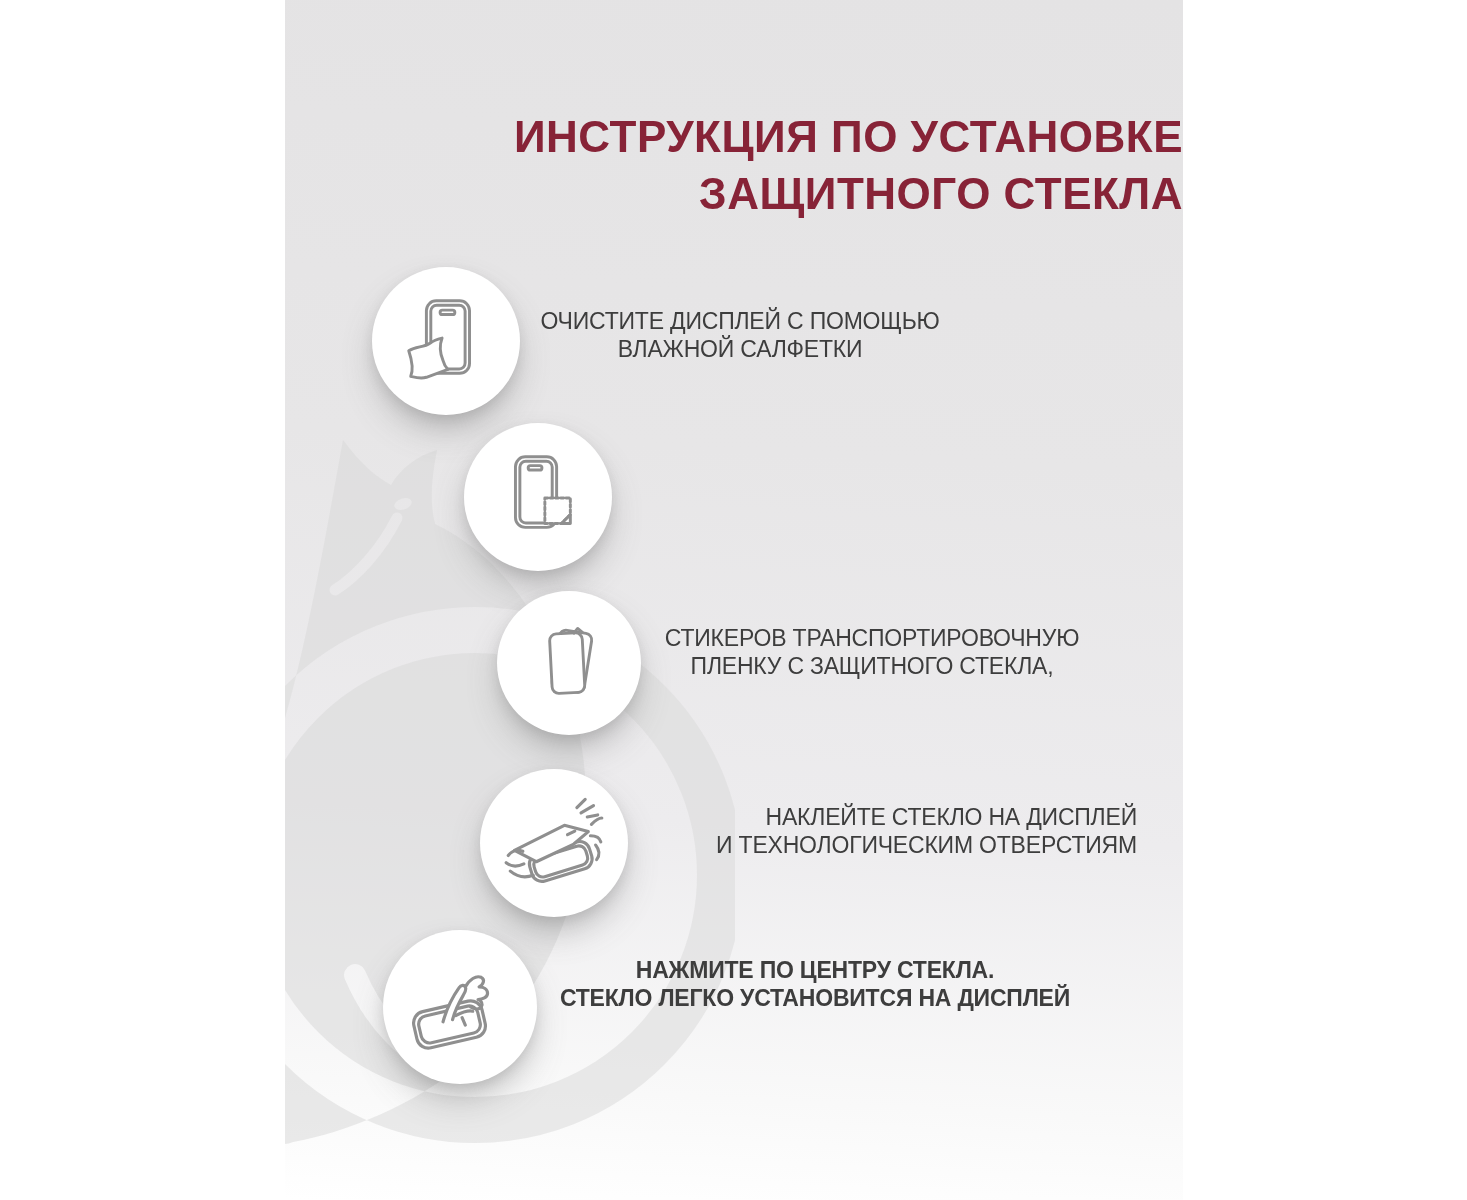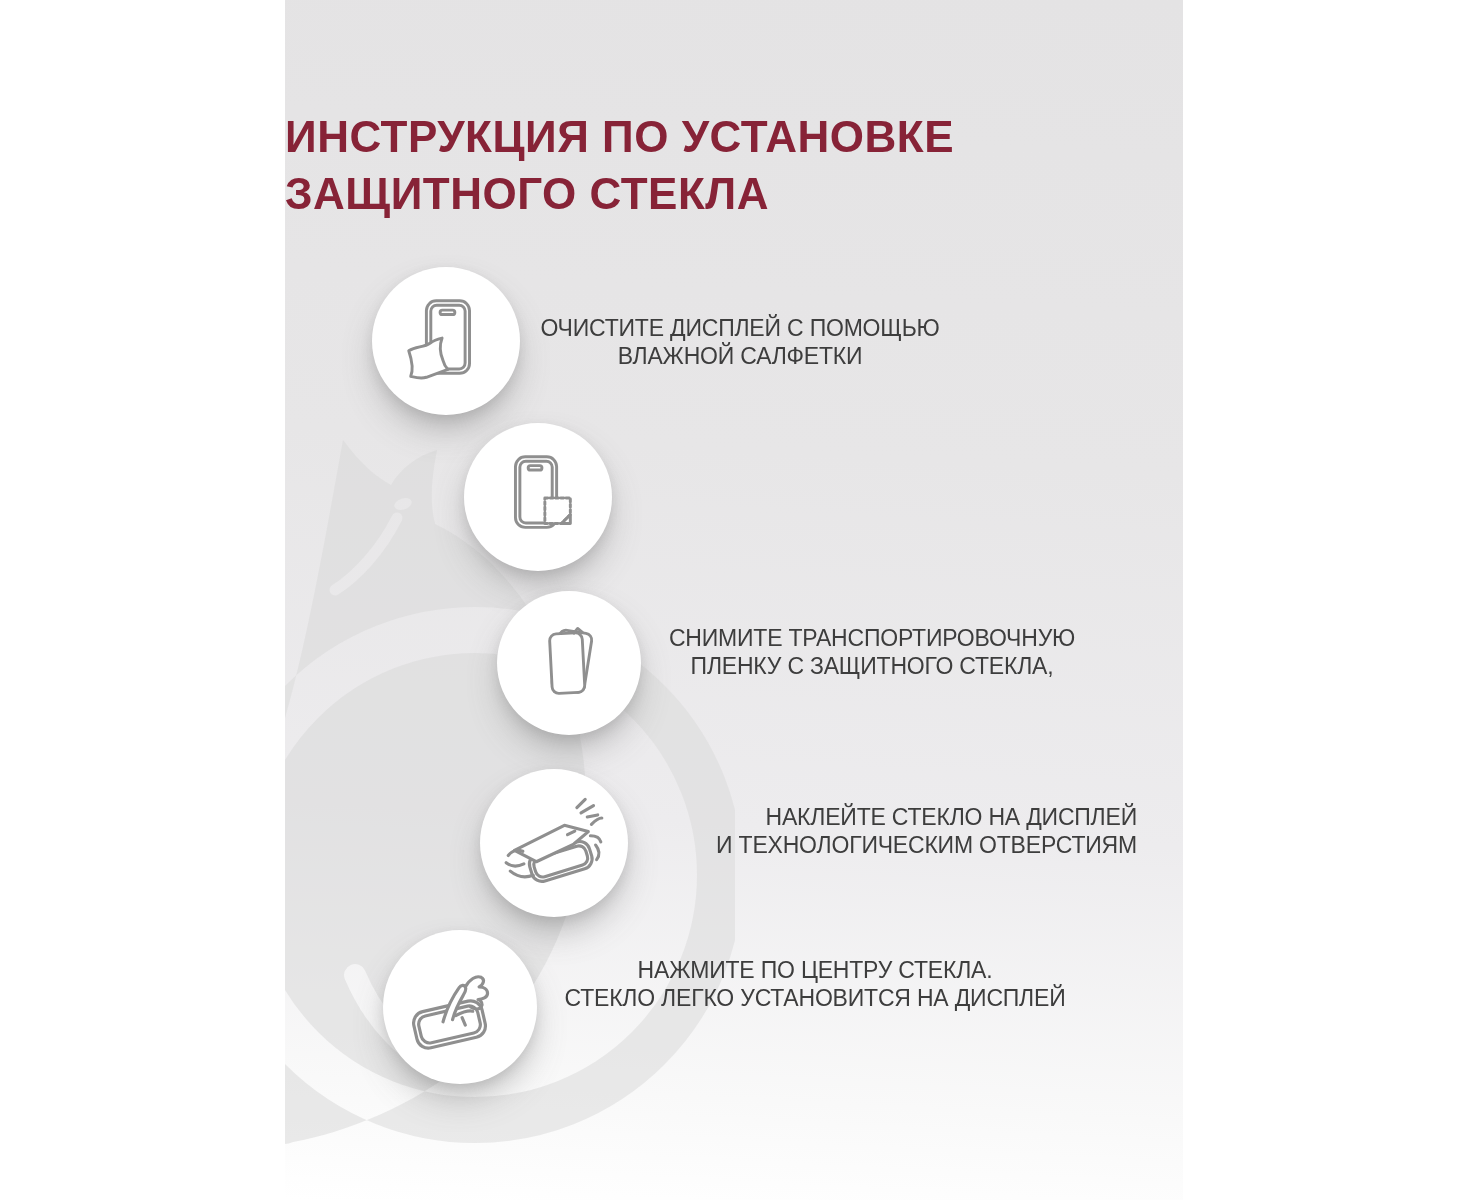--- a/index.html
+++ b/index.html
@@ -6,42 +6,42 @@
   .stage{
     position:relative;width:1467px;height:1200px;background:#ffffff;
     font-family:"Liberation Sans", sans-serif;overflow:hidden;
   }
   .panel{
     position:absolute;left:285px;top:0;width:898px;height:1200px;overflow:hidden;
     background:linear-gradient(183deg,#e4e3e4 0%,#e7e6e7 38%,#edecee 68%,#f9f9f9 90%,#ffffff 100%);
   }
   .watermark{position:absolute;left:0;top:430px;width:450px;height:770px;pointer-events:none;}
   .title{
-    position:absolute;left:0;top:108px;width:100%;text-align:left;
+    position:absolute;left:0;top:108px;width:100%;text-align:right;
     color:#872337;font-size:44px;line-height:57px;font-weight:bold;letter-spacing:.5px;
   }
   .circle{
     position:absolute;background:#ffffff;border-radius:50%;
     display:flex;align-items:center;justify-content:center;
     box-shadow:0 18px 34px -6px rgba(100,100,100,.42), 0 4px 12px rgba(120,120,120,.16);
   }
   .c1{left:87px;top:267px;width:148px;height:148px;}
   .c2{left:179px;top:423px;width:148px;height:148px;}
   .c3{left:212px;top:591px;width:144px;height:144px;}
   .c4{left:195px;top:769px;width:148px;height:148px;}
   .c5{left:98px;top:930px;width:154px;height:154px;}
   .steptext{
     position:absolute;width:560px;text-align:center;
     color:#3d3d3d;font-size:23px;line-height:27.5px;letter-spacing:-.2px;
   }
-  .t1{left:175px;top:315px;}
+  .t1{left:175px;top:308px;}
   .t2{left:286px;top:448px;}
   .t3{left:307px;top:625px;}
   .t4{left:292px;top:804px;text-align:right;}
-  .t5{left:250px;top:957px;}
+  .t5{left:250px;top:957px;font-weight:bold;}
   .steptext span{display:block;}
   .ic{stroke:#8f8f8f;fill:none;stroke-width:3;stroke-linecap:round;stroke-linejoin:round;}
   .icw{fill:#ffffff;}
 </style>
 </head>
 <body>
 
 <div class="stage">
   <div class="panel">
 
@@ -96,21 +96,21 @@
         <g transform="rotate(9 52 48)">
             <rect x="36" y="17" width="34" height="62" rx="7" class="ic"></rect>
           </g>
         <g transform="rotate(-3 50 48)">
             <rect x="31" y="19" width="34" height="62" rx="7" class="ic icw"></rect>
           </g>
         <path class="ic" d="M55,19 l4,-5 l5,4"></path>
       </svg>
     </div>
     <div class="steptext t3">
-      <span>СНИМИТЕ ТРАНСПОРТИРОВОЧНУЮ</span>
+      <span>СТИКЕРОВ ТРАНСПОРТИРОВОЧНУЮ</span>
       <span>ПЛЕНКУ С ЗАЩИТНОГО СТЕКЛА,</span>
     </div>
 
     <div class="circle c4">
       <svg viewBox="0 0 100 100" width="104" height="104" aria-hidden="true">
         <g transform="rotate(-17 57 66)">
           <rect x="26" y="54" width="60" height="27" rx="10" class="ic"></rect>
           <rect x="30" y="58" width="52" height="19" rx="7" class="ic"></rect>
         </g>
         <path class="ic icw" d="M12,57 L60,33 L83,39 L69,51 L33,68 Z"></path>

